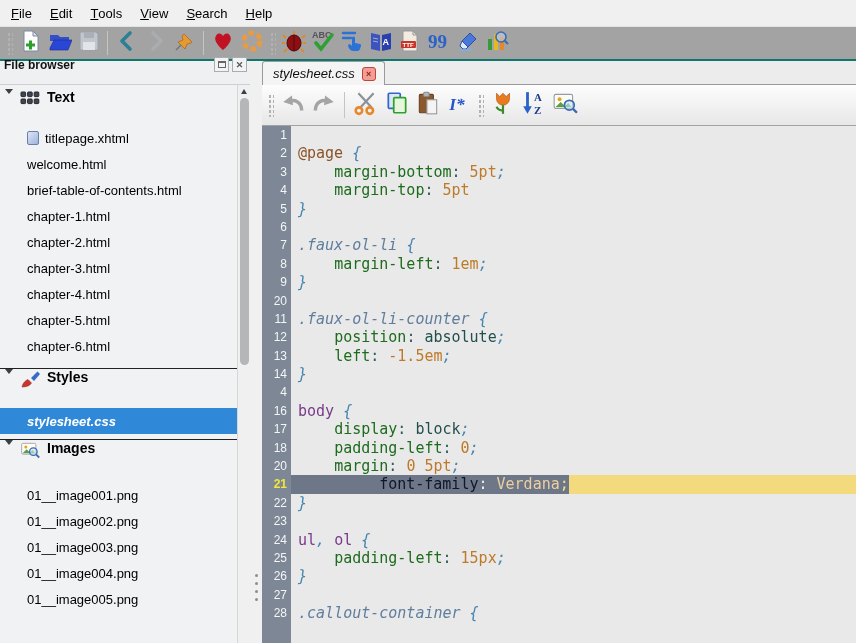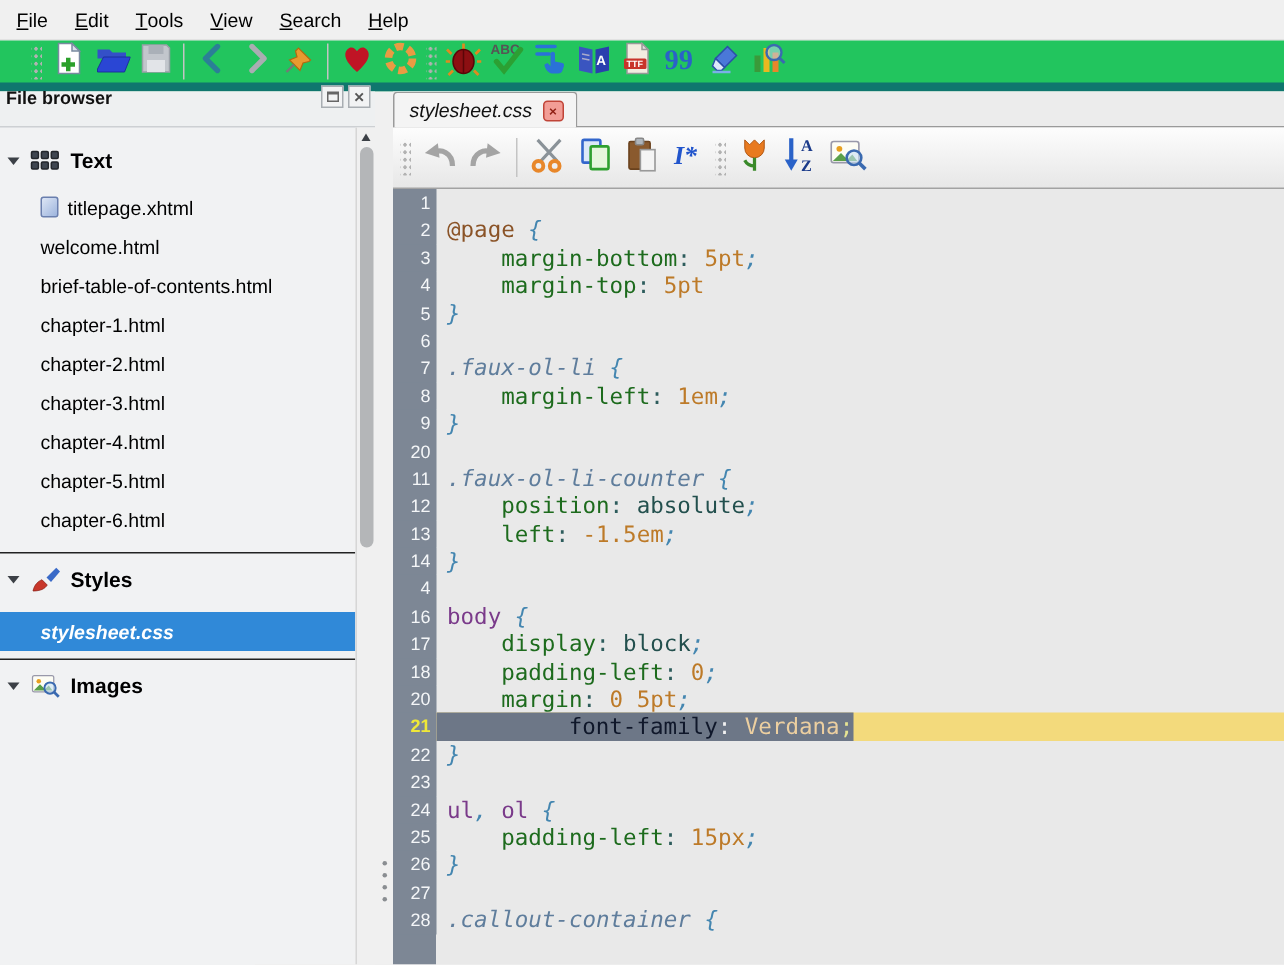--- a/index.html
+++ b/index.html
@@ -7,22 +7,22 @@
     font-family:"Liberation Sans", sans-serif; background:#f0f0f0; }
   .app { width:856px; height:643px; display:flex; flex-direction:column; }
 
   
   .menubar { height:27px; background:#f0f0f0; display:flex; align-items:stretch;
     padding-left:2px; border-bottom:1px solid #e2e2e2; flex:0 0 27px;}
   .menu-item { padding:0 9px; font-size:13px; color:#000; display:flex; align-items:center; cursor:default;}
   .menu-item u { text-decoration:underline; }
 
   
-  .toolbar { height:34px; flex:0 0 34px; background:#22c55e; display:flex; align-items:center;
-    border-bottom:6px solid #0f766e; padding-left:18px; }
+  .toolbar { height:34px; flex:0 0 34px; background:#a3a3a3; display:flex; align-items:center;
+    border-bottom:2px solid #0f766e; padding-left:3px; }
   .tb-btn { width:29px; height:29px; display:flex; align-items:center; justify-content:center; }
   .tb-btn svg { width:24px; height:24px; }
   .tb-sep { width:1px; height:24px; background:#c4c4c4; margin:0 4px; }
   .grip { width:7px; height:24px; margin:0 3px;
     background-image:radial-gradient(#b2b2b2 1px, transparent 1.2px);
     background-size:4px 5px; background-position:1px 1px; }
 
   
   .main { flex:1; display:flex; min-height:0; }
 
@@ -31,21 +31,21 @@
   .dock-header { height:24px; flex:0 0 24px; background:#eef0f1; display:flex; align-items:center;
     padding:0 3px 16px 4px; border-bottom:1px solid #cdd0d3;font-weight:bold;}
   .dock-title { font-size:12px; color:#111; flex:1; }
   .dock-btn { width:15px; height:15px; margin-left:3px; border:1px solid #a8adb2; background:#f2f3f4;
     display:flex; align-items:center; justify-content:center; font-size:9px; color:#555; }
   .float-glyph { width:8px; height:7px; border:1px solid #666; border-top:2px solid #666; }
 
   .dock-body { flex:1; display:flex; min-height:0; }
   .fb-content { width:237px; flex:0 0 237px; padding-top:4px; overflow:hidden; }
   .fb-sep { height:0; border-top:1px solid #222; }
-  .fb-section-header { display:flex; align-items:center; gap:7px; padding-left:5px; }
+  .fb-section-header { display:flex; gap:7px; padding-left:5px; }
   .fb-section-header.h-text { height:36px; }
   .fb-section-header.h-mid { height:34px; }
   .tri { width:0; height:0; border-left:4px solid transparent; border-right:4px solid transparent;
     border-top:5px solid #3c4046; }
   .sec-label { font-weight:bold; font-size:14px; color:#000; }
   .sec-icon svg { display:block; }
   .fb-item { height:26px; display:flex; align-items:center; padding-left:27px; font-size:13px; color:#000; }
   .fb-item .doc-icon { width:12px; height:14px; margin-right:6px; border:1px solid #6a7fae; border-radius:2px;
     background:linear-gradient(135deg,#dde6f5,#9db4dd); }
   .fb-item.selected { background:#3089d8; color:#fff; font-weight:bold; font-style:italic; }
@@ -318,20 +318,37 @@
                 <svg width="20" height="20" viewBox="0 0 24 24">
                   <rect x="2" y="4" width="17" height="13" rx="1.5" fill="#fdfdf4" stroke="#99a"></rect>
                   <circle cx="7" cy="8.5" r="1.8" fill="#e8a020"></circle>
                   <path d="M3 16l5-5 4 4 3-3 3 4z" fill="#5aa04a"></path>
                   <circle cx="16" cy="14" r="4.5" fill="rgba(200,225,245,0.6)" stroke="#3a6ab0" stroke-width="1.6"></circle>
                   <path d="M19.2 17.2L23 21" stroke="#3a6ab0" stroke-width="2.2"></path>
                 </svg>
               </span>
             <span class="sec-label">Images</span>
           </div>
+          <div>
+              <div class="fb-item m-top8">
+                <span>01__image001.png</span>
+              </div>
+              <div class="fb-item ">
+                <span>01__image002.png</span>
+              </div>
+              <div class="fb-item ">
+                <span>01__image003.png</span>
+              </div>
+              <div class="fb-item ">
+                <span>01__image004.png</span>
+              </div>
+              <div class="fb-item ">
+                <span>01__image005.png</span>
+              </div>
+            </div>
         </div>
         <div class="fb-scrollbar">
           <div class="sb-up"></div>
           <div class="sb-thumb"></div>
         </div>
       </div>
     </div>
 
     <div class="splitter">
       <div class="split-dots">

